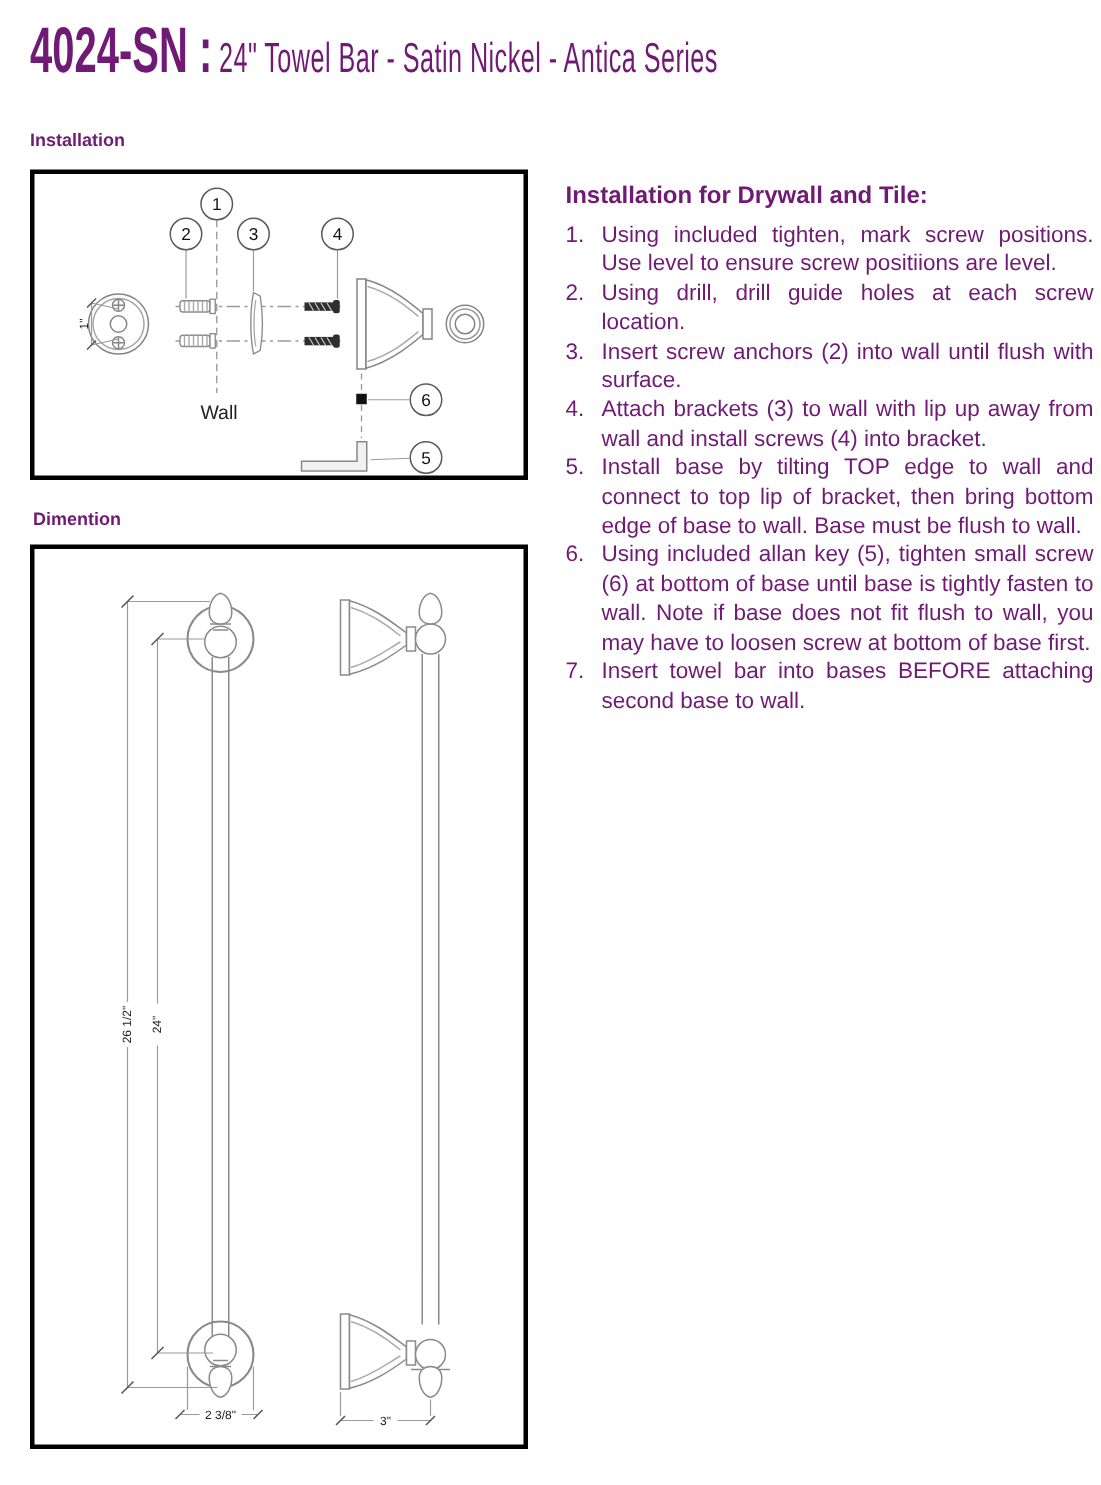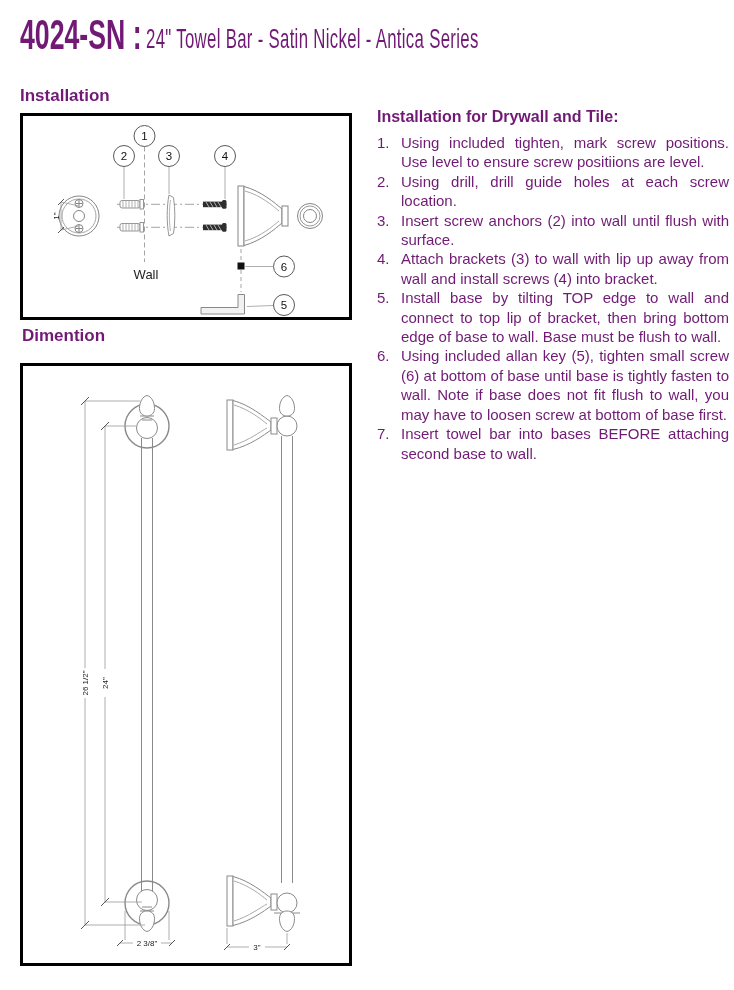--- a/index.html
+++ b/index.html
@@ -4,25 +4,25 @@
 <style>
   html,body{margin:0;padding:0;background:#fff;}
   #page{position:relative;width:734px;height:990px;background:#fff;overflow:hidden;
         font-family:"Liberation Sans","DejaVu Sans",sans-serif;color:#701a75;}
   
   #hdr{position:absolute;left:0;top:8px;width:734px;height:48px;}
   #hdr .model{position:absolute;left:20px;bottom:0;font-size:43px;font-weight:bold;
       line-height:1;white-space:nowrap;transform:scaleX(0.62);transform-origin:left bottom;}
   #hdr .subtitle{position:absolute;left:146px;bottom:3px;font-size:28px;line-height:1;
       white-space:nowrap;transform:scaleX(0.60);transform-origin:left bottom;letter-spacing:.5px;}
-  .sec-h{position:absolute;font-size:17px;font-weight:bold;}
+  .sec-h{position:absolute;font-size:12px;font-weight:bold;}
   .dbox{position:absolute;border:3px solid #000;background:#fff;}
   .dbox svg{display:block;}
   
-  #instructions{position:absolute;left:377px;top:108px;width:352px;}
+  #instructions{position:absolute;left:377px;top:122px;width:352px;}
   #instructions .ititle{font-size:16px;font-weight:bold;margin:0 0 7px 0;}
   .step{display:flex;font-size:15px;line-height:19.4px;}
   .step .num{width:24px;flex:0 0 24px;}
   .step .txt{flex:1;text-align:justify;}
   .note{font-size:15px;line-height:19.4px;margin-top:20px;}
   svg text{font-family:"Liberation Sans","DejaVu Sans",sans-serif;}
 </style>
 </head>
 <body>
 
@@ -134,21 +134,21 @@
         <g>
           <circle cx="261" cy="189" r="10.5" stroke="#5a5a5a" fill="#fff"></circle>
           <text x="261" y="193">5</text>
         </g>
       </g>
 
       <text x="123" y="163" font-size="13" fill="#222" text-anchor="middle">Wall</text>
     </svg>
   </div>
 
-  <div class="sec-h" style="left:22px;top:326px;">Dimention</div>
+  <div class="sec-h" style="left:22px;top:339px;">Dimention</div>
 
   <div class="dbox" style="left:20px;top:363px;width:326px;height:597px;">
     <svg width="326" height="597" viewBox="0 0 326 597">
 
       <g stroke="#8a8a8a" stroke-width="1" fill="none">
         <path d="M118.5,72V526 M129.5,72V526"></path>
         <circle cx="124" cy="60" r="22" stroke-width="1.4"></circle>
         <circle cx="124" cy="62" r="10.5" fill="#fff"></circle>
         <path d="M117,50h14 M119,54h10"></path>
         <path d="M124,29.5 C128.5,30.5 131.5,36 131.5,42.5 C131.5,47.5 128,50 124,50 C120,50 116.5,47.5 116.5,42.5 C116.5,36 119.5,30.5 124,29.5 Z" fill="#fff"></path>

